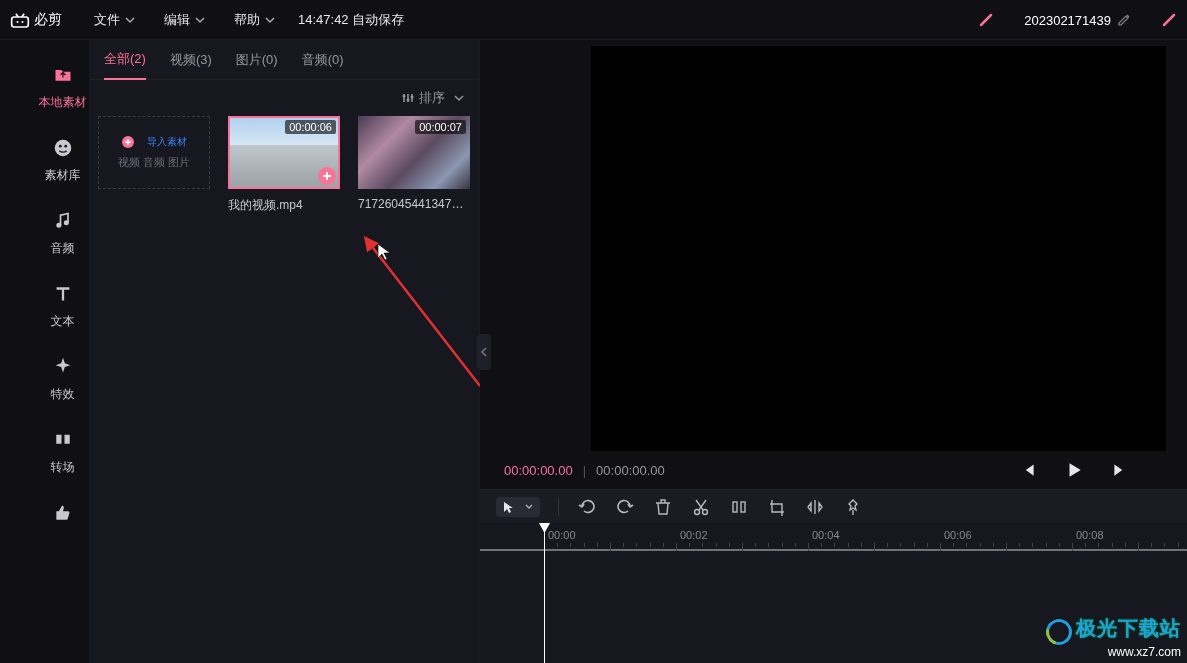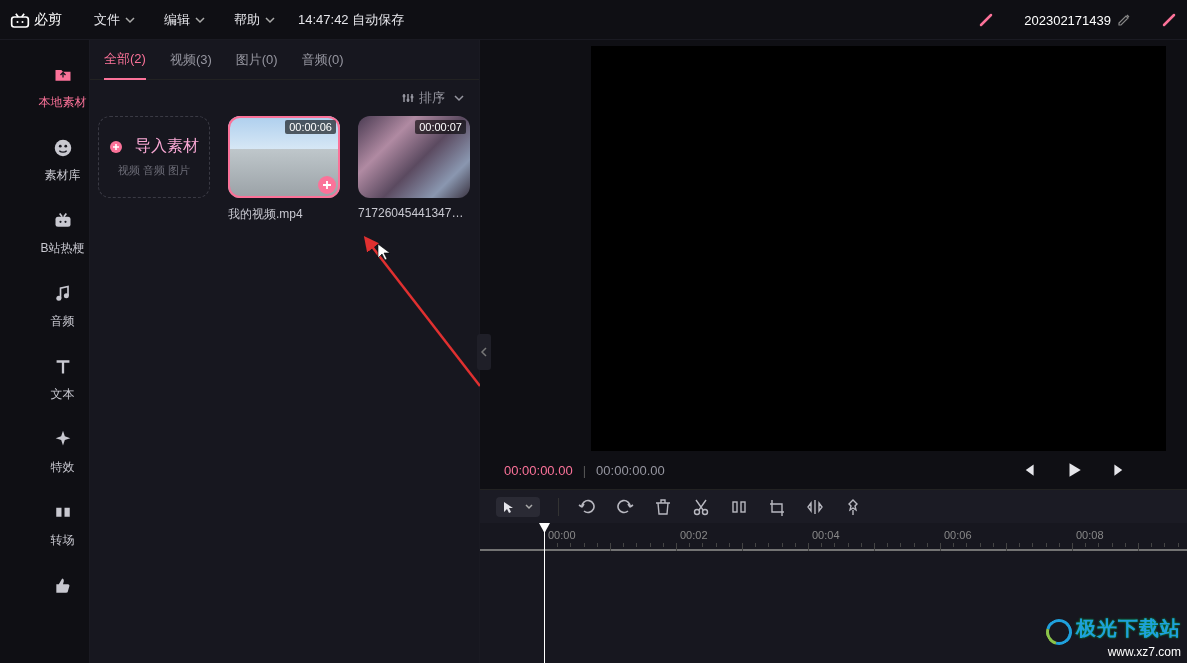--- a/index.html
+++ b/index.html
@@ -32,23 +32,23 @@
 
 .content { width: 390px; background: #17171f; border-right: 1px solid #1a1a22; position: relative; }
 .tabs { display: flex; align-items: center; height: 40px; border-bottom: 1px solid #222; padding: 0 14px; gap: 24px; }
 .tab { color: #9696a0; cursor: pointer; font-size: 13px; padding: 10px 0; }
 .tab.active { color: #fb7299; border-bottom: 2px solid #fb7299; }
 .sort-row { display: flex; justify-content: flex-end; align-items: center; height: 36px; padding: 0 14px; }
 .sort-btn { display: flex; align-items: center; gap: 4px; color: #9696a0; cursor: pointer; }
 
 .assets { padding: 0 8px; display: flex; flex-wrap: wrap; gap: 18px 18px; }
 .asset-card { width: 112px; }
-.thumb { width: 112px; height: 82px; border-radius: 12px; position: relative; overflow: hidden; }
+.thumb { width: 112px; height: 73px; border-radius: 0; position: relative; overflow: hidden; }
 .import-box { border: 1px dashed #3a3a44; display: flex; flex-direction: column; align-items: center; justify-content: center; }
-.import-title { color: #f9a8d4; font-size: 16px; display: flex; align-items: center; gap: 12px; }
+.import-title { color: #3b82f6; font-size: 10px; display: flex; align-items: center; gap: 12px; }
 .import-sub { color: #6d6d78; font-size: 11px; margin-top: 6px; }
 .dur-badge { position: absolute; top: 4px; right: 4px; background: rgba(0,0,0,.6); color: #fff; font-size: 11px; padding: 1px 4px; border-radius: 2px; }
 .add-btn { position: absolute; right: 4px; bottom: 4px; width: 18px; height: 18px; background: #fb7299; border-radius: 50%; display: flex; align-items: center; justify-content: center; color: #fff; }
 .thumb.selected { outline: 2px solid #fb7299; outline-offset: -2px; }
 .asset-name { font-size: 12px; color: #c8c8d0; margin-top: 8px; overflow: hidden; text-overflow: ellipsis; white-space: nowrap; }
 
 .collapse-handle { position: absolute; left: -3px; top: 50%; transform: translateY(-50%); width: 14px; height: 36px; background: #1f1f28; display: flex; align-items: center; justify-content: center; cursor: pointer; border-radius: 3px; }
 
 
 .right { flex: 1; display: flex; flex-direction: column; background: #0f0f14; text-align: right; }
@@ -160,31 +160,20 @@
     <div class="side-item">
       <span class="si-icon">
           <svg viewBox="0 0 24 24" width="22" height="22">
             <circle cx="12" cy="12" r="9" fill="#c8c8d0"></circle>
             <circle cx="9" cy="10" r="1.5" fill="#17171f"></circle>
             <circle cx="15" cy="10" r="1.5" fill="#17171f"></circle>
             <path d="M8 15c2 2 6 2 8 0" stroke="#17171f" stroke-width="1.5" fill="none"></path>
           </svg>
         </span>
       <span class="si-label">素材库</span>
-    </div>
-    <div class="side-item">
-      <span class="si-icon">
-          <svg viewBox="0 0 24 24" width="22" height="20">
-            <rect x="3" y="7" width="18" height="12" rx="3" fill="#c8c8d0"></rect>
-            <path d="M8 3l3 4M16 3l-3 4" stroke="#c8c8d0" stroke-width="2"></path>
-            <circle cx="9" cy="13" r="1.3" fill="#17171f"></circle>
-            <circle cx="15" cy="13" r="1.3" fill="#17171f"></circle>
-          </svg>
-        </span>
-      <span class="si-label">B站热梗</span>
     </div>
     <div class="side-item">
       <span class="si-icon">
           <svg viewBox="0 0 24 24" width="20" height="22">
             <path d="M9 17V5l9-2v11" stroke="#c8c8d0" stroke-width="2" fill="none"></path>
             <circle cx="7" cy="17" r="3" fill="#c8c8d0"></circle>
             <circle cx="16" cy="14" r="3" fill="#c8c8d0"></circle>
           </svg>
         </span>
       <span class="si-label">音频</span>

